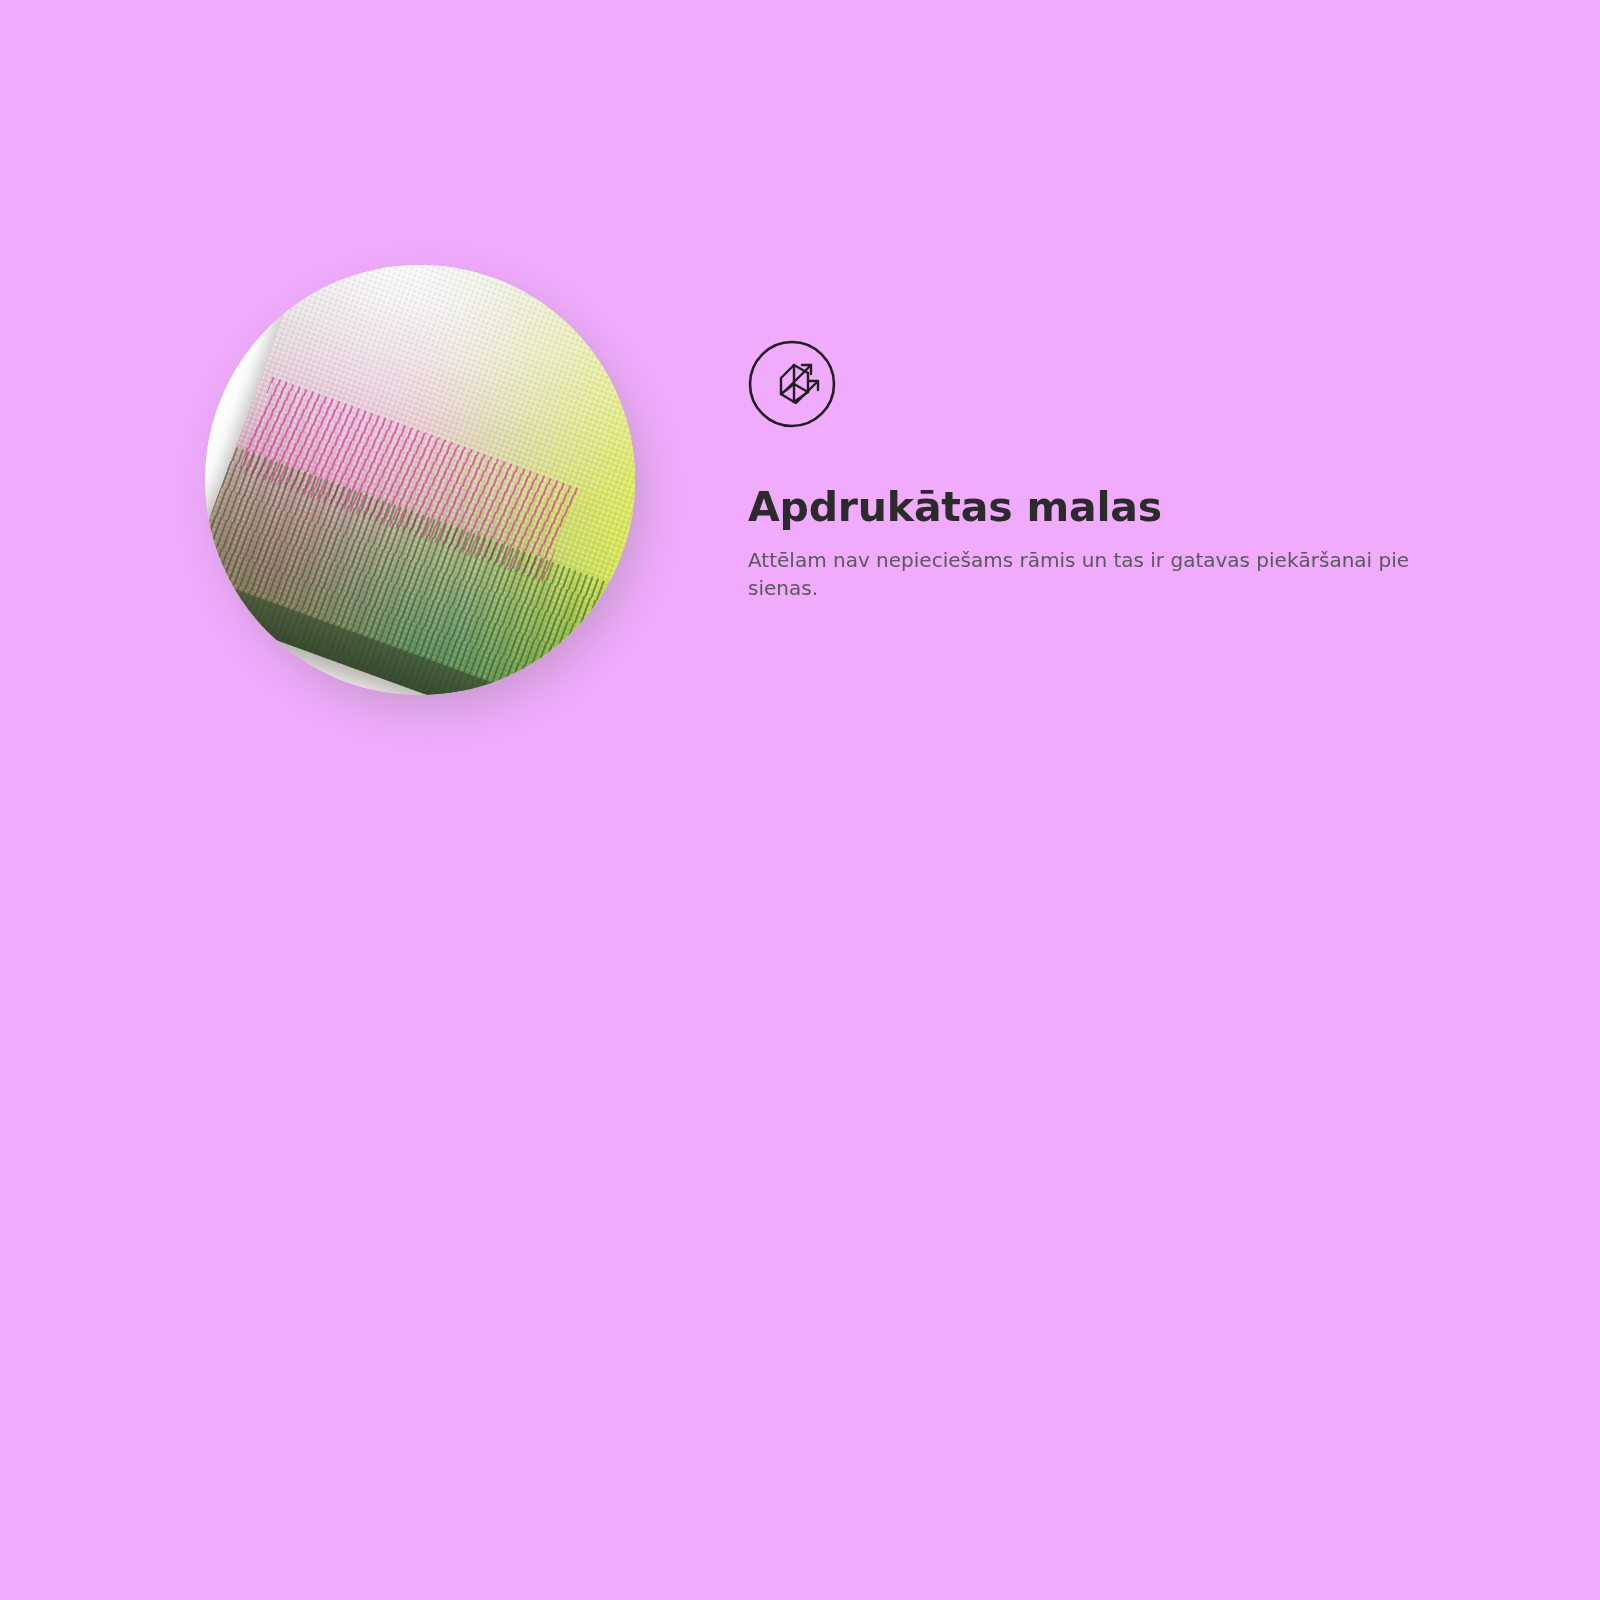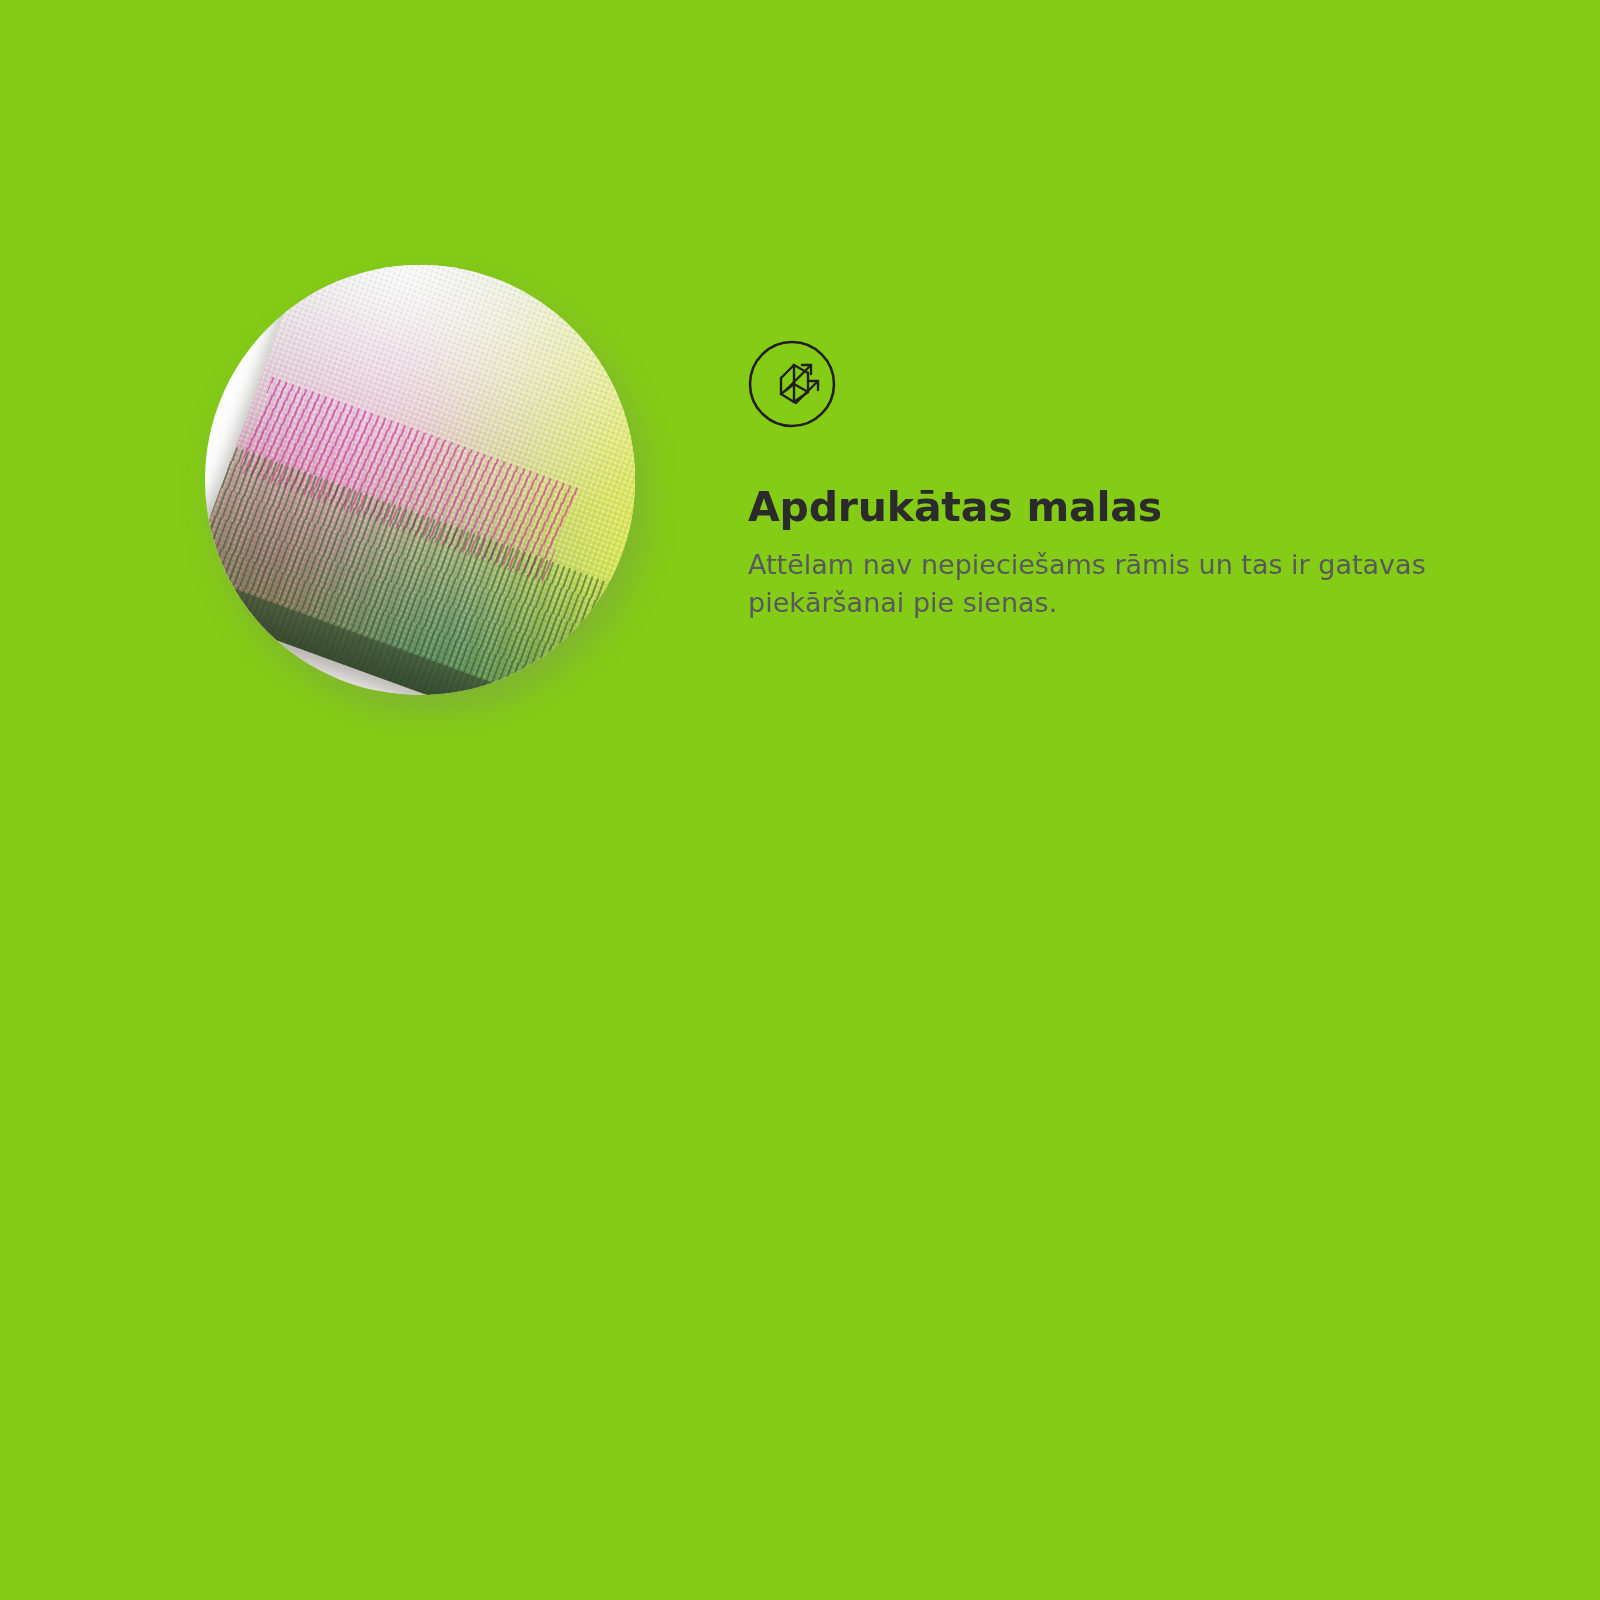--- a/index.html
+++ b/index.html
@@ -11,21 +11,21 @@
     height: 1600px;
     background: #f1f1f1;
     font-family: "DejaVu Sans", "Liberation Sans", sans-serif;
     overflow: hidden;
     position: relative;
   }
 
   .page {
     position: absolute;
     inset: 0;
-    background: #84cc16;
+    background: #f0abfc;
     text-decoration: underline;
   }
 
   
   .feature {
     position: absolute;
     left: 0;
     width: 1600px;
   }
   .feature-1 { top: 0px;   height: 800px; }
@@ -165,21 +165,21 @@
     font-size: 41px;
     font-weight: 700;
     letter-spacing: -0.2px;
     line-height: 1.1;
   }
   .title-1 { margin-top: 57px; }
 
   .feature-desc {
     margin: 0;
     color: #58595b;
-    font-size: 27px;
+    font-size: 20px;
     line-height: 1.40;
     max-width: 720px;
     font-weight: 400;
   }
   .desc-1 { margin-top: 16px; }
 </style>
 </head>
 <body>
 
 <div class="page">

